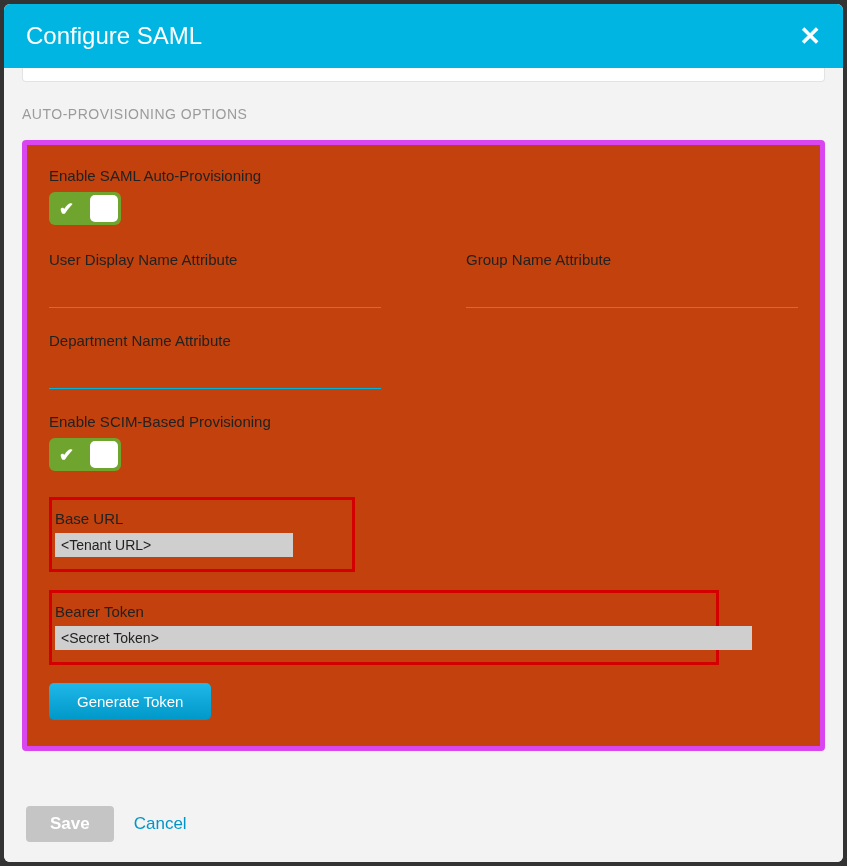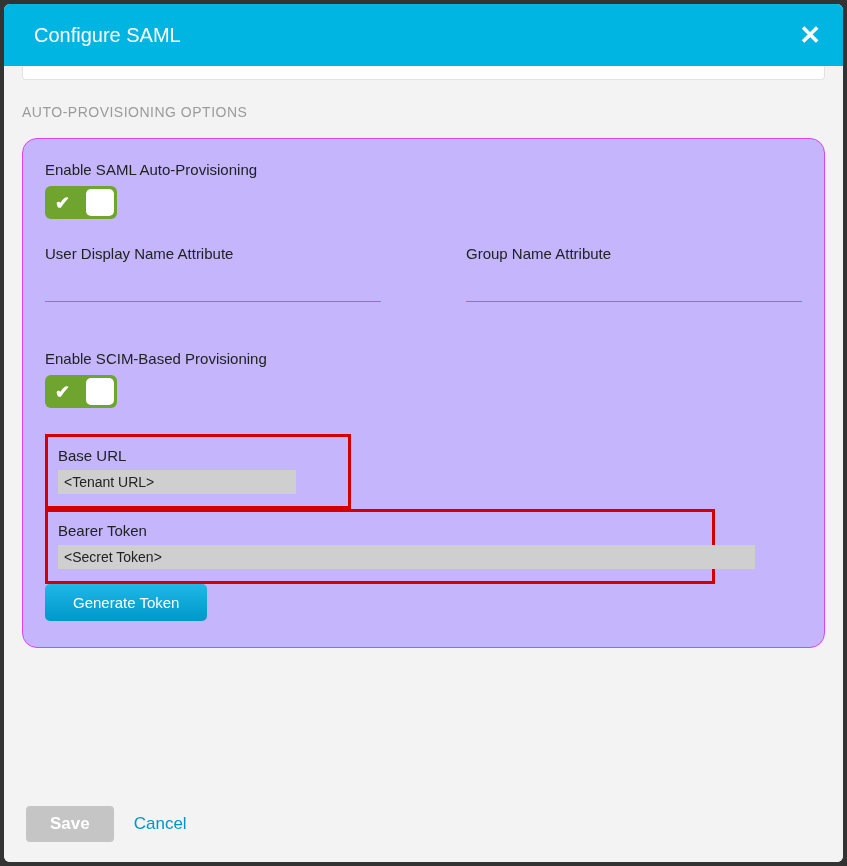--- a/index.html
+++ b/index.html
@@ -22,23 +22,22 @@
     }
     .modal-header {
       background: #00b5e2;
       color: #fff;
       padding: 18px 22px;
       display: flex;
       align-items: center;
       justify-content: space-between;
     }
     .modal-header h1 {
-      font-size: 20px;
+      font-size: 24px;
       font-weight: 400;
-      margin-left: 8px;
     }
     .close-x {
       font-size: 26px;
       font-weight: 700;
       cursor: pointer;
       line-height: 1;
     }
     .modal-body-wrap {
       flex: 1;
       display: flex;
@@ -61,23 +60,23 @@
       margin-bottom: 24px;
     }
     .section-title {
       color: #9b9b9b;
       font-size: 14px;
       letter-spacing: 0.5px;
       margin-bottom: 18px;
       font-weight: 400;
     }
     .card {
-      background: #c4b5fd;
-      border: 1px solid #d946ef;
-      border-radius: 15px;
+      background: #c2410c;
+      border: 5px solid #d946ef;
+      border-radius: 4px;
       padding: 22px 22px 26px 22px;
     }
     .field-label {
       font-size: 15px;
       color: #222;
       margin-bottom: 8px;
     }
     .toggle {
       width: 72px;
       height: 33px;
@@ -115,21 +114,22 @@
       width: 100%;
       border: none;
       border-bottom: 1px solid #00b5e2;
       font-size: 15px;
       padding: 8px 2px 6px 2px;
       outline: none;
       background: transparent;
     }
     .highlight-box {
       border: 3px solid #d40000;
-      padding: 10px 10px 12px 10px;
+      padding: 10px 10px 12px 3px;
+      margin-bottom: 18px;
     }
     .highlight-box.wide { width: 100%; max-width: 670px; }
     .highlight-box.narrow { width: 306px; }
     .grey-field {
       background: #cfcfcf;
       border: none;
       font-size: 14px;
       padding: 4px 6px;
       color: #222;
       outline: none;
@@ -204,20 +204,24 @@
             <div class="field-label">User Display Name Attribute</div>
             <input class="underline-input" type="text" value="" style="">
           </div>
           <div class="col">
             <div class="field-label">Group Name Attribute</div>
             <input class="underline-input" type="text" value="" style="">
           </div>
         </div>
 
         <div class="row-two">
+          <div class="col">
+            <div class="field-label">Department Name Attribute</div>
+            <input class="underline-input" type="text" value="" style="">
+          </div>
           <div class="col"></div>
         </div>
 
         <div class="section-block" style="margin-top:8px;">
           <div class="field-label">Enable SCIM-Based Provisioning</div>
           <div class="toggle">
             <span class="check">✔</span>
             <span class="knob"></span>
           </div>
         </div>

